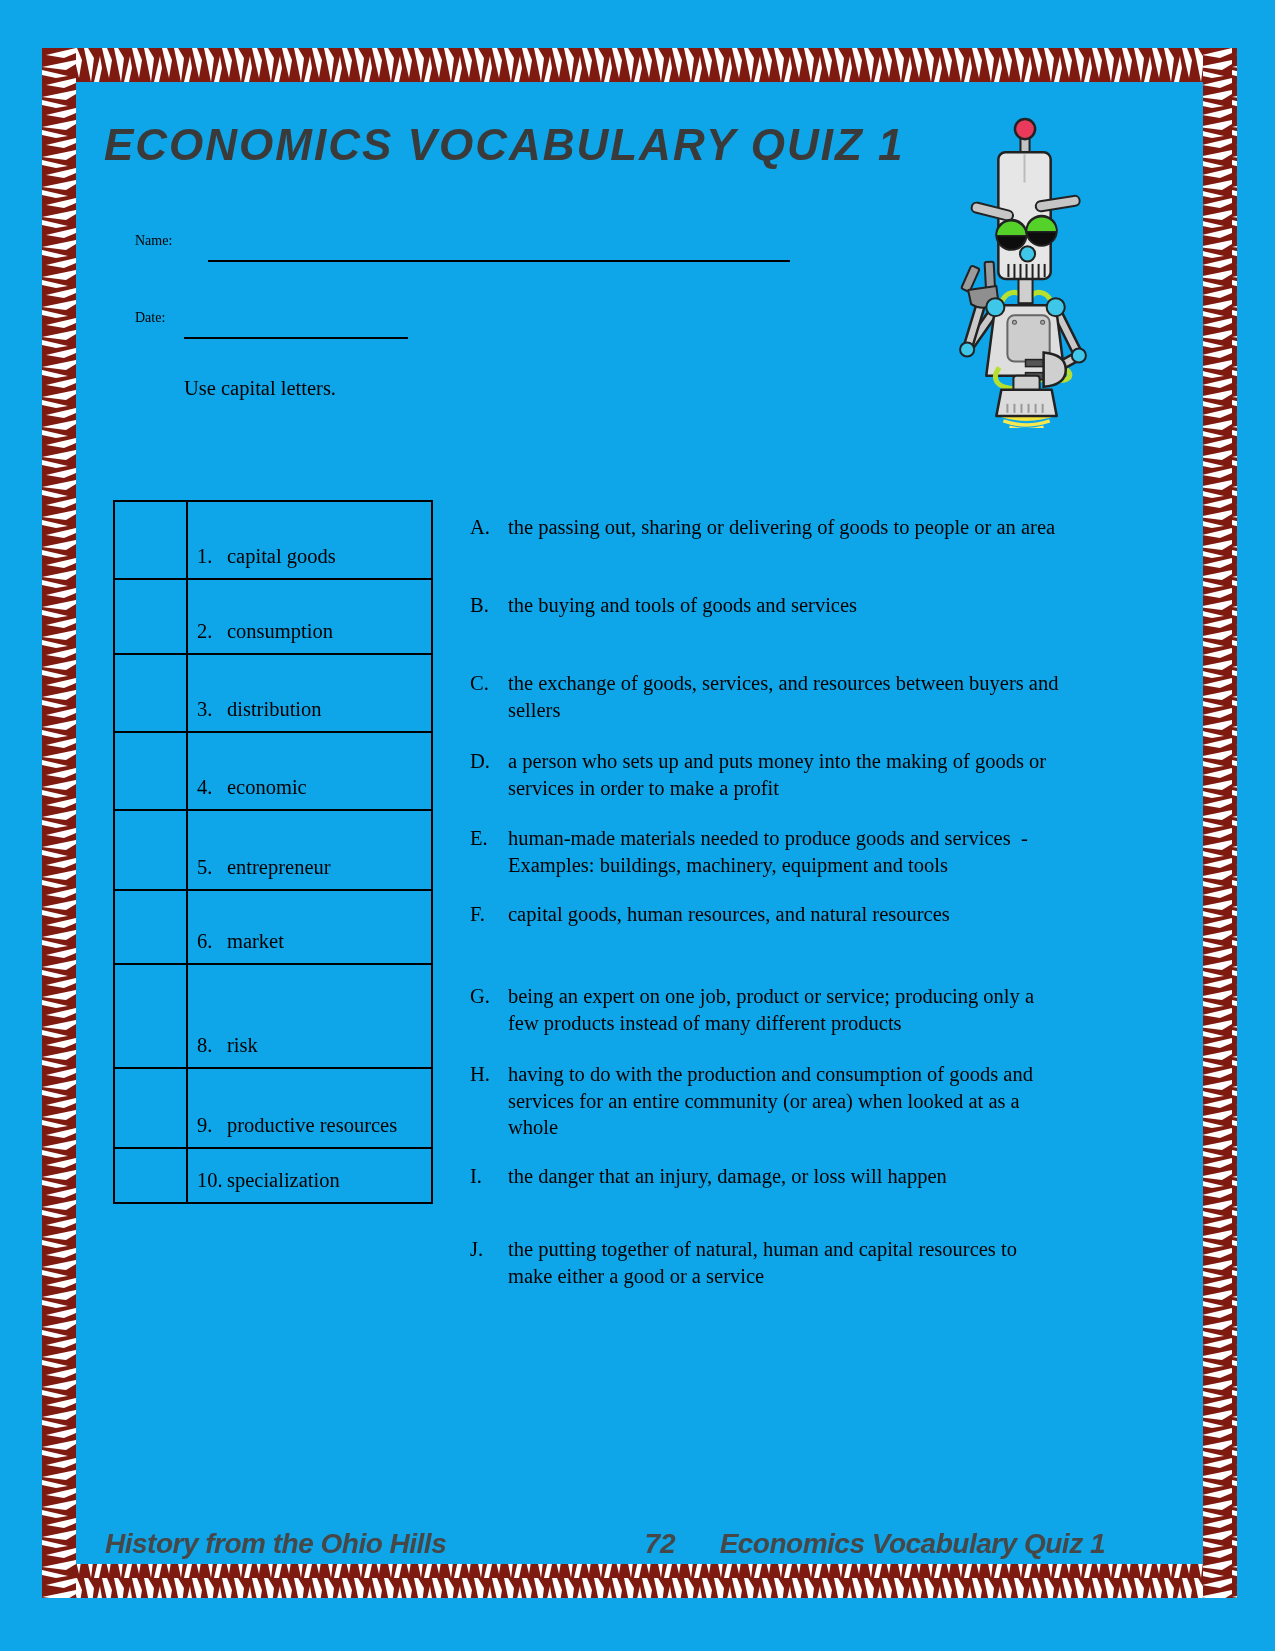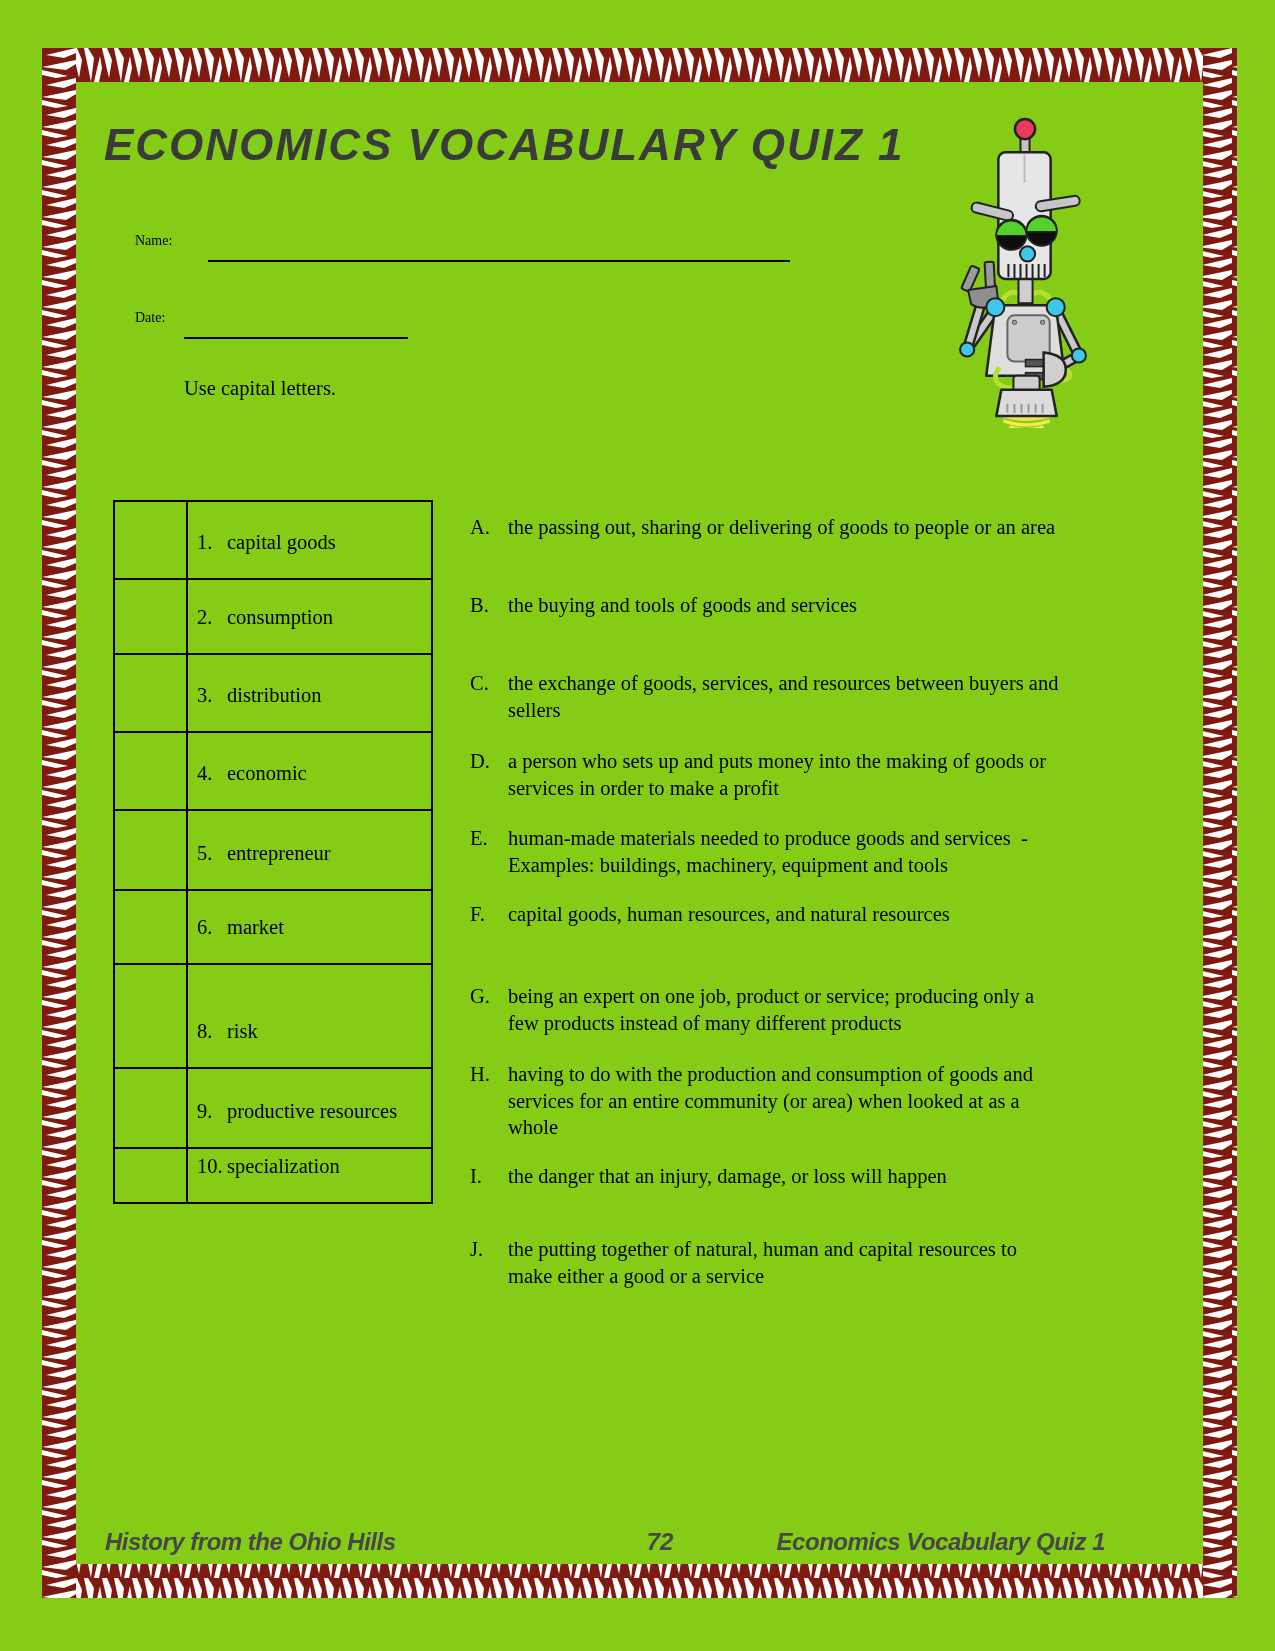--- a/index.html
+++ b/index.html
@@ -1,17 +1,17 @@
 <!DOCTYPE html>
 <html><head>
 <meta charset="utf-8">
 <style>
   html,body { margin:0; padding:0; background:#ffffff; }
   .page {
-    position:relative; width:1275px; height:1651px; background:#84cc16;
+    position:relative; width:1275px; height:1651px; background:#0ea5e9;
     font-family:"Liberation Serif", serif; color:#000; overflow:hidden;
   }
   .border-svg { position:absolute; left:42px; top:48px; }
 
   .title {
     position:absolute; left:104px; top:120px;
     font-family:"Liberation Sans", sans-serif;
     font-weight:bold; font-style:italic;
     font-size:44px; letter-spacing:2px; white-space:nowrap;
     color:#3a3a3a; transform:scaleY(1.02);
@@ -25,34 +25,34 @@
   .blank-line { position:absolute; height:24px; border-bottom:2px solid #000; }
   .name-line { left:208px; top:236px; width:582px; }
   .date-line { left:184px; top:313px; width:224px; }
 
   .directions { position:absolute; left:108px; top:375px; font-size:20.5px; line-height:27px; }
   .directions .indent { margin-left:76px; }
 
   table.vocab { position:absolute; left:113px; top:500px; border-collapse:collapse; }
   table.vocab td { border:2px solid #000; }
   td.box  { width:69px; }
-  td.word { width:230px; vertical-align:bottom; padding:0 4px 24px 9px; font-size:20.5px; }
+  td.word { width:230px; vertical-align:bottom; padding:0 4px 10px 9px; font-size:20.5px; }
   td.word .num { display:inline-block; min-width:30px; }
 
   .def {
     position:absolute; left:470px; width:648px; display:flex;
     font-size:20.5px; line-height:26.5px;
   }
   .def .letter { flex:0 0 38px; }
   .def .text { flex:1; white-space:pre-wrap; }
 
   .footer {
     position:absolute; top:1528px; left:0; width:1275px; height:34px;
     font-family:"Liberation Sans", sans-serif; font-weight:bold; font-style:italic;
-    font-size:24px; color:#474747;
+    font-size:28px; color:#474747;
   }
   .footer-left   { position:absolute; left:105px; white-space:nowrap; letter-spacing:-0.5px; }
   .footer-center { position:absolute; left:570px; width:180px; text-align:center; }
   .footer-right  { position:absolute; left:660px; width:445px; text-align:right; white-space:nowrap; letter-spacing:-0.5px; }
 </style>
 </head>
 <body>
 
 <div class="page">
 

